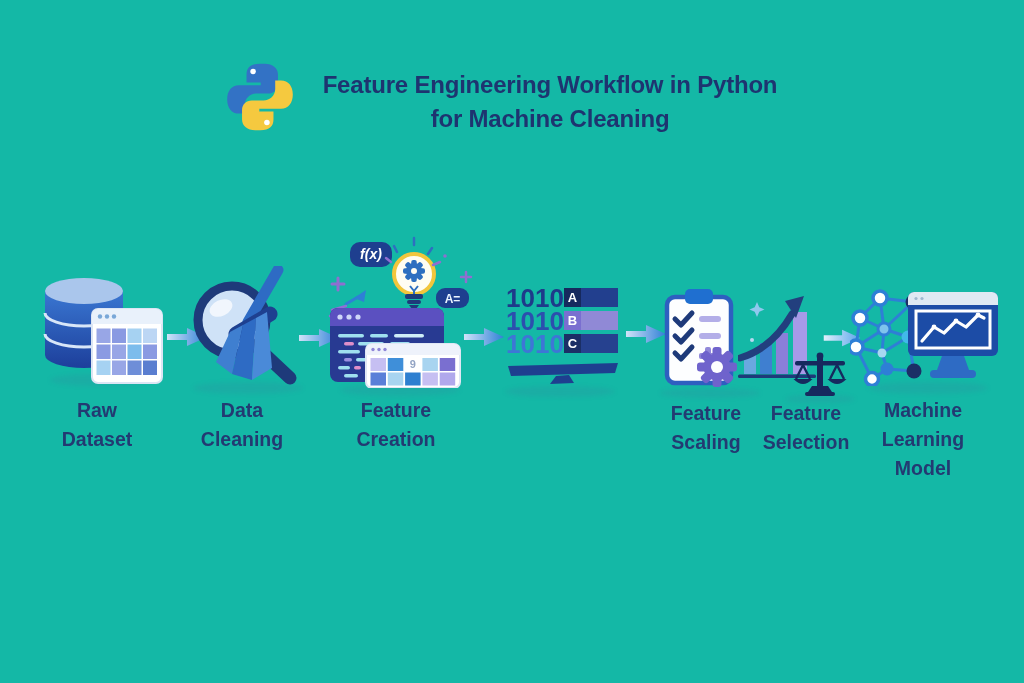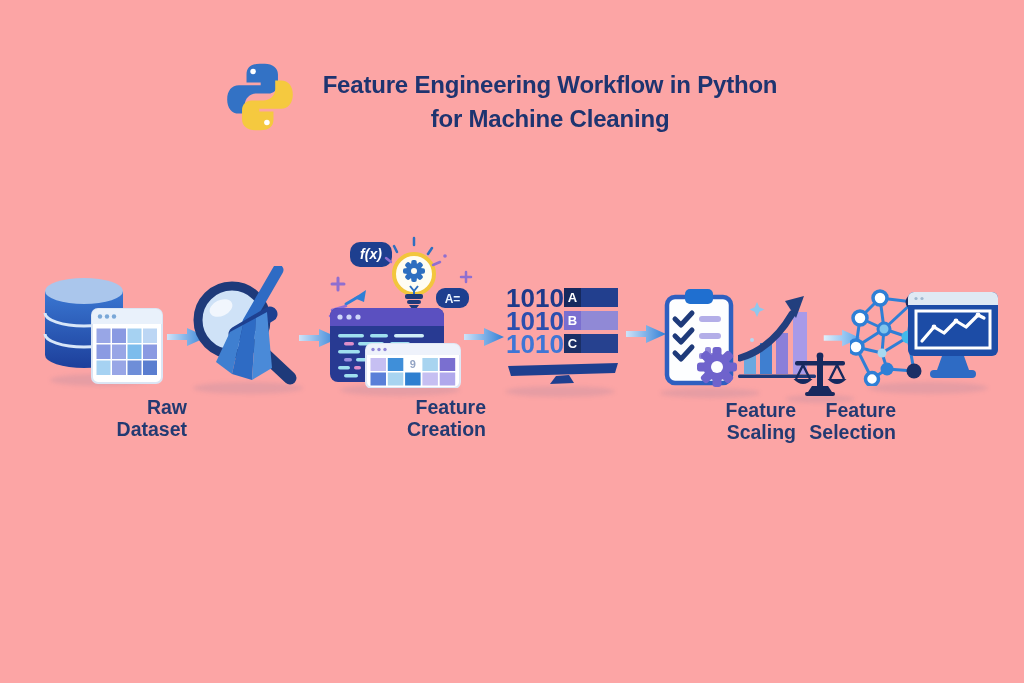--- a/index.html
+++ b/index.html
@@ -1,27 +1,27 @@
 <!DOCTYPE html>
 <html><head>
 <meta charset="utf-8">
 <style>
   html,body{margin:0;padding:0;background:#ffffff;}
   .canvas{
-    position:relative;width:1024px;height:683px;background:#fca5a5;overflow:hidden;
+    position:relative;width:1024px;height:683px;background:#14b8a6;overflow:hidden;
     font-family:"Liberation Sans","DejaVu Sans",sans-serif;
   }
   .abs{position:absolute;}
   .title-block{
     position:absolute;left:295px;top:68px;width:510px;text-align:center;
     color:#1e3470;font-weight:bold;font-size:24px;line-height:34px;letter-spacing:-0.2px;
   }
   .step-label{
     position:absolute;width:180px;transform:translateX(-50%);
-    text-align:right;color:#233a72;font-weight:bold;font-size:19.5px;line-height:22px;
+    text-align:center;color:#233a72;font-weight:bold;font-size:19.5px;line-height:29px;
     white-space:pre-line;
   }
   .shadow{
     position:absolute;border-radius:50%;
     background:rgba(70,100,160,0.12);filter:blur(2px);
   }
   svg{display:block;}
   text{font-family:"Liberation Sans","DejaVu Sans",sans-serif;}
 </style>
 </head>
@@ -340,20 +340,25 @@
     <polyline points="14,49 26,35 36,41 48,29 58,35 70,23 76,26" fill="none" stroke="#ffffff" stroke-width="3.2" stroke-linecap="round" stroke-linejoin="round"></polyline>
     <circle cx="26" cy="35" r="2.4" fill="#ffffff"></circle>
       <circle cx="48" cy="29" r="2.4" fill="#ffffff"></circle>
       <circle cx="70" cy="23" r="2.4" fill="#ffffff"></circle>
     <polygon points="34,64 56,64 61,78 29,78" fill="#2e6bc4"></polygon>
     <rect x="22" y="78" width="46" height="8" rx="4" fill="#2e6bc4"></rect>
   </svg>
 
   <div class="step-label" style="left:97px;top:396px">Raw
 Dataset</div>
+  <div class="step-label" style="left:242px;top:396px">Data
+Cleaning</div>
   <div class="step-label" style="left:396px;top:396px">Feature
 Creation</div>
   <div class="step-label" style="left:706px;top:399px">Feature
 Scaling</div>
   <div class="step-label" style="left:806px;top:399px">Feature
 Selection</div>
+  <div class="step-label" style="left:923px;top:396px">Machine
+Learning
+Model</div>
 
 </div>
 
 </body></html>

